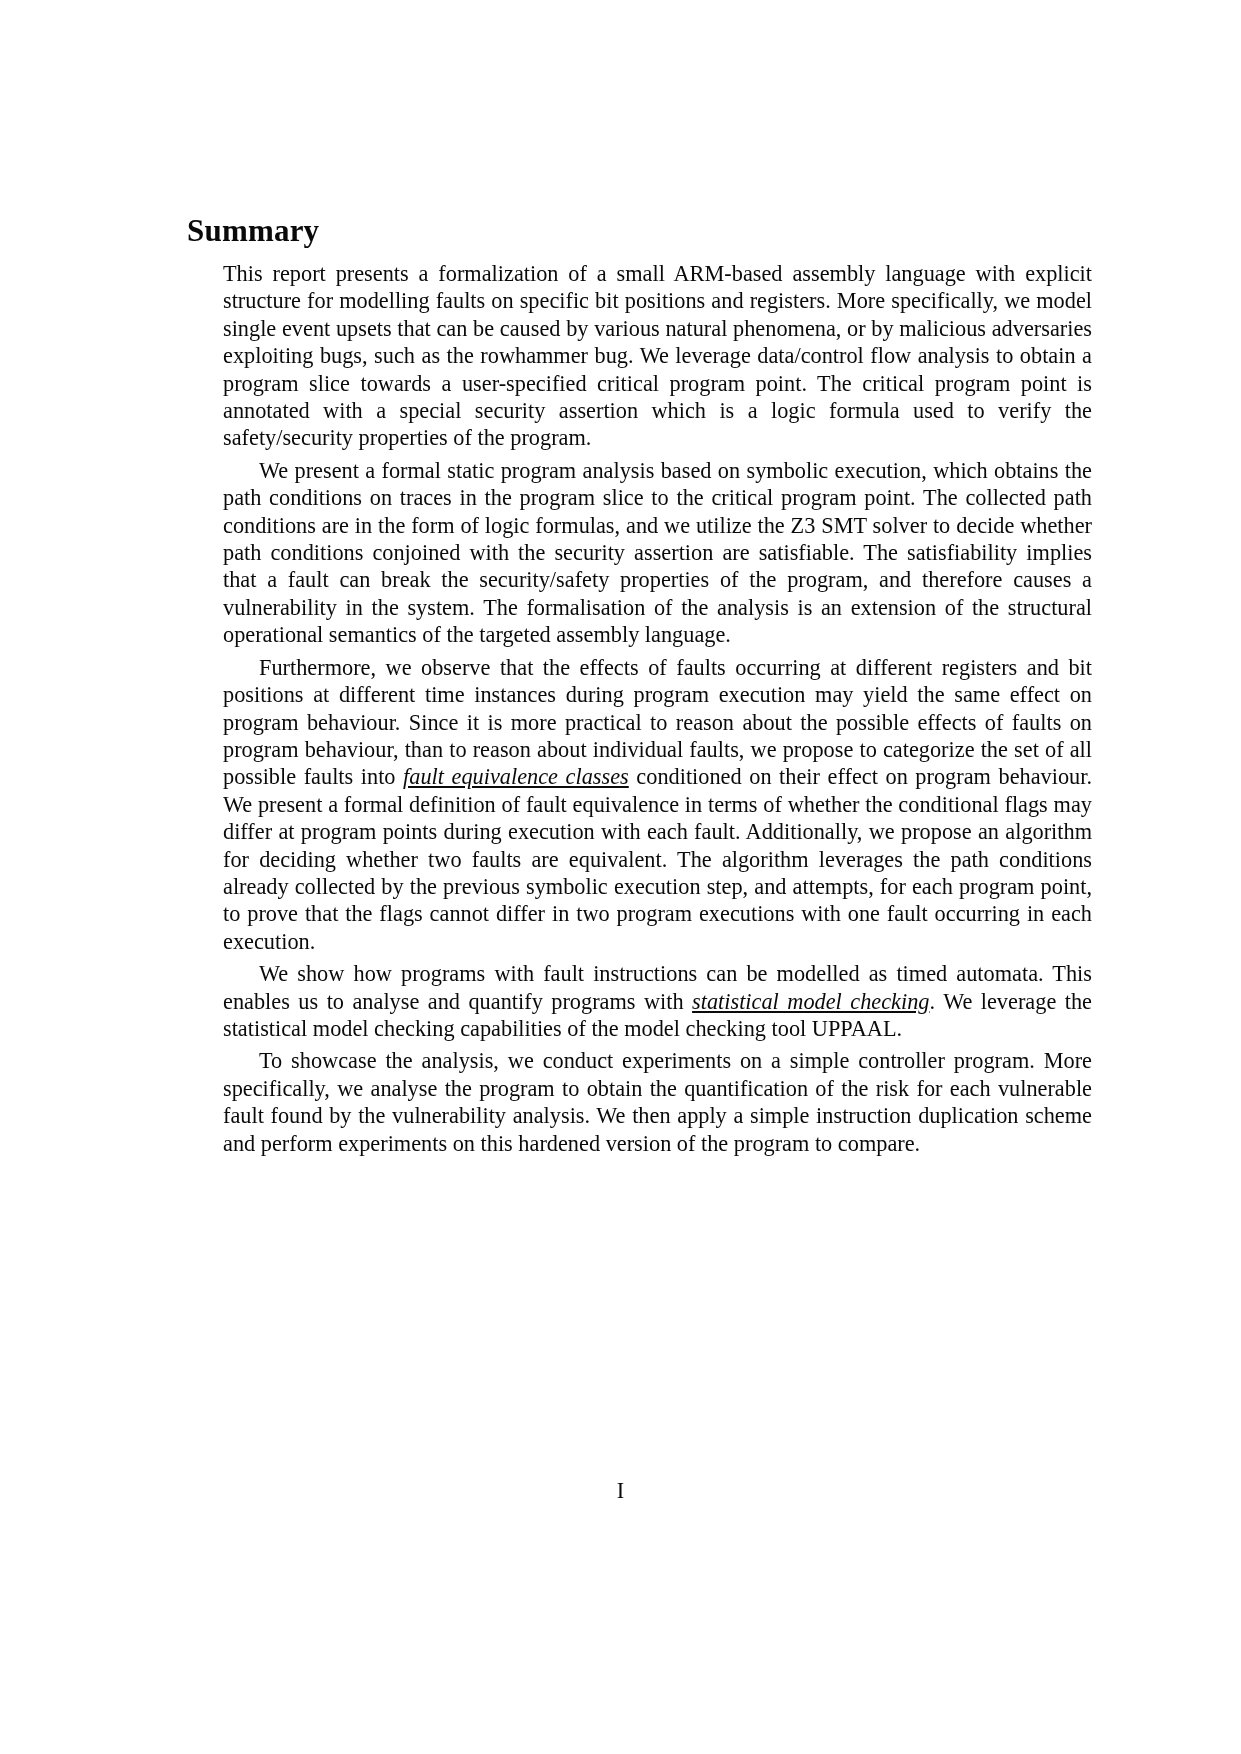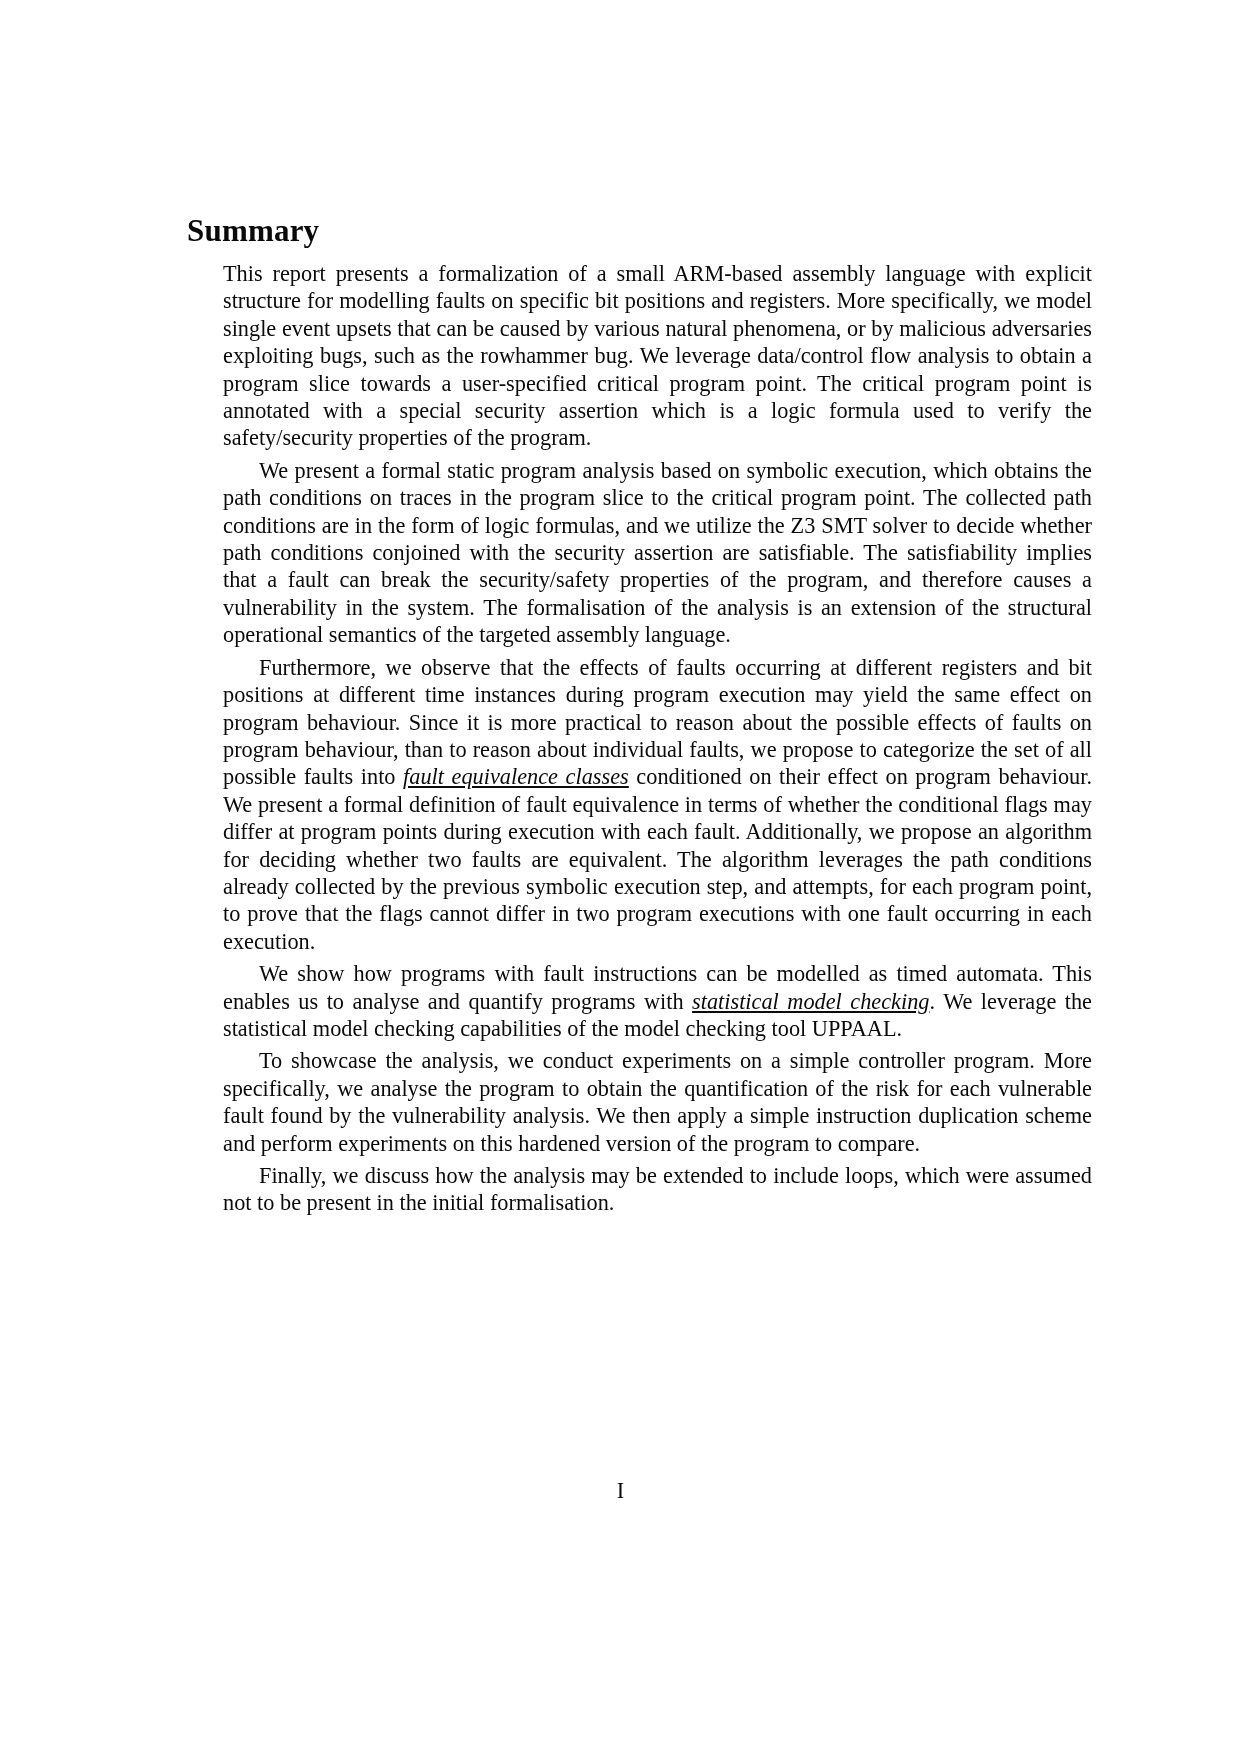--- a/index.html
+++ b/index.html
@@ -62,17 +62,16 @@
 
 <div class="page">
   <h1 class="heading">Summary</h1>
 
   <div class="body-text">
       <p class="para"><span>This report presents a formalization of a small ARM-based assembly language with explicit structure for modelling faults on specific bit positions and registers. More specifically, we model single event upsets that can be caused by various natural phenomena, or by malicious adversaries exploiting bugs, such as the rowhammer bug. We leverage data/control flow analysis to obtain a program slice towards a user-specified critical program point. The critical program point is annotated with a special security assertion which is a logic formula used to verify the safety/security properties of the program.</span></p>
       <p class="para indent"><span>We present a formal static program analysis based on symbolic execution, which obtains the path conditions on traces in the program slice to the critical program point. The collected path conditions are in the form of logic formulas, and we utilize the Z3 SMT solver to decide whether path conditions conjoined with the security assertion are satisfiable. The satisfiability implies that a fault can break the security/safety properties of the program, and therefore causes a vulnerability in the system. The formalisation of the analysis is an extension of the structural operational semantics of the targeted assembly language.</span></p>
       <p class="para indent"><span>Furthermore, we observe that the effects of faults occurring at different registers and bit positions at different time instances during program execution may yield the same effect on program behaviour. Since it is more practical to reason about the possible effects of faults on program behaviour, than to reason about individual faults, we propose to categorize the set of all possible faults into </span><span class="italic">fault equivalence classes</span><span> conditioned on their effect on program behaviour. We present a formal definition of fault equivalence in terms of whether the conditional flags may differ at program points during execution with each fault. Additionally, we propose an algorithm for deciding whether two faults are equivalent. The algorithm leverages the path conditions already collected by the previous symbolic execution step, and attempts, for each program point, to prove that the flags cannot differ in two program executions with one fault occurring in each execution.</span></p>
       <p class="para indent"><span>We show how programs with fault instructions can be modelled as timed automata. This enables us to analyse and quantify programs with </span><span class="italic">statistical model checking</span><span>. We leverage the statistical model checking capabilities of the model checking tool UPPAAL.</span></p>
       <p class="para indent"><span>To showcase the analysis, we conduct experiments on a simple controller program. More specifically, we analyse the program to obtain the quantification of the risk for each vulnerable fault found by the vulnerability analysis. We then apply a simple instruction duplication scheme and perform experiments on this hardened version of the program to compare.</span></p>
-      <p class="para indent"><span>Finally, we discuss how the analysis may be extended to include loops, which were assumed not to be present in the initial formalisation.</span></p>
     </div>
 
   <div class="page-number">I</div>
 </div>
 
 </body></html>

